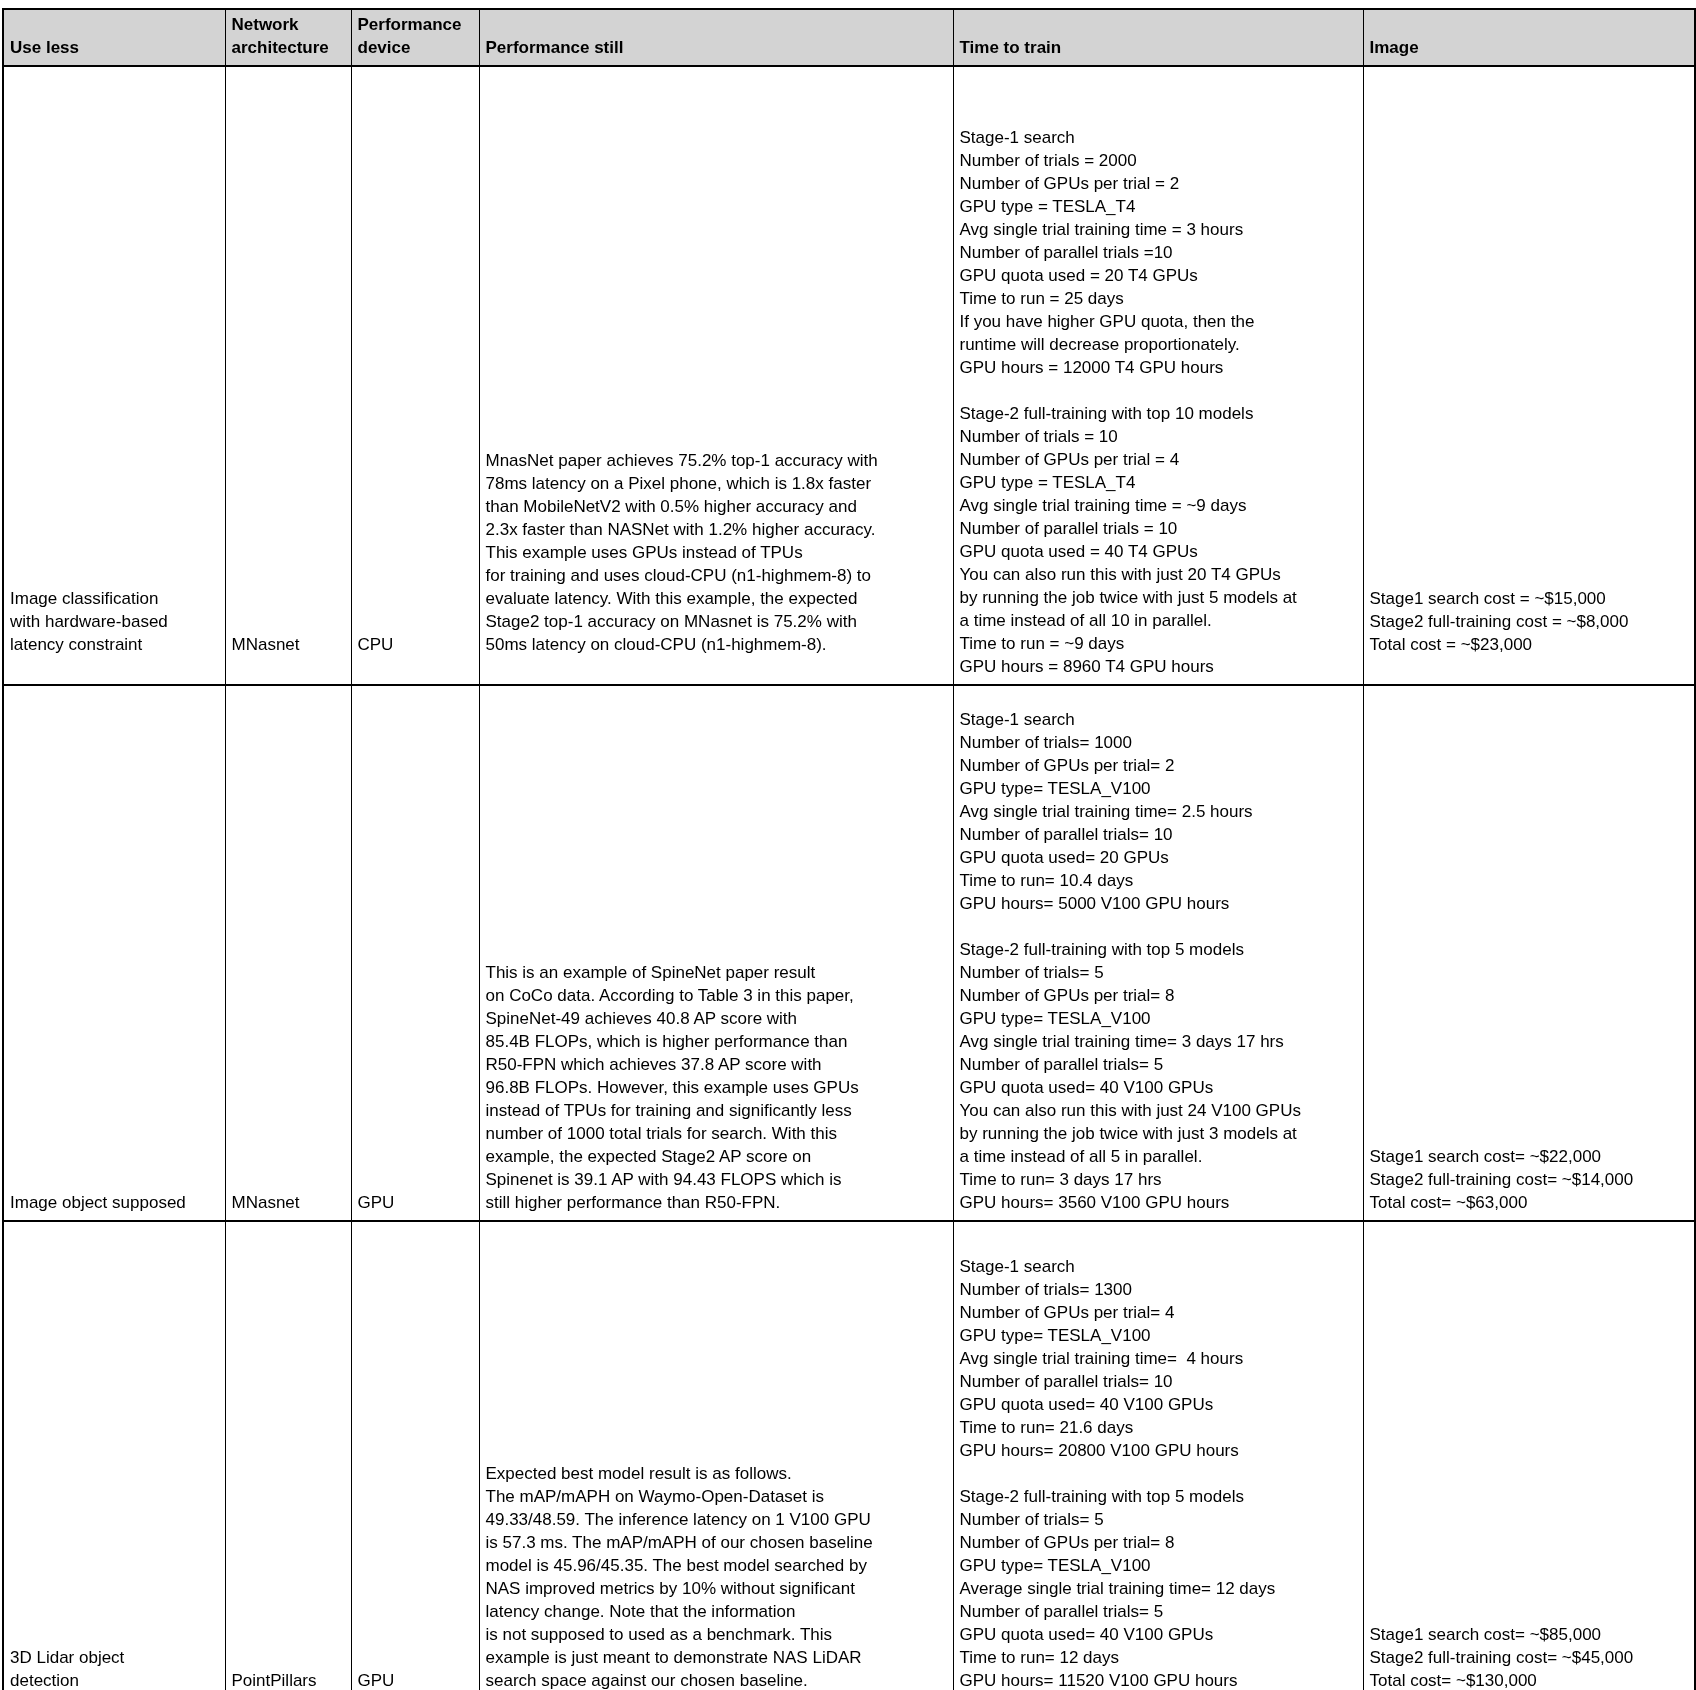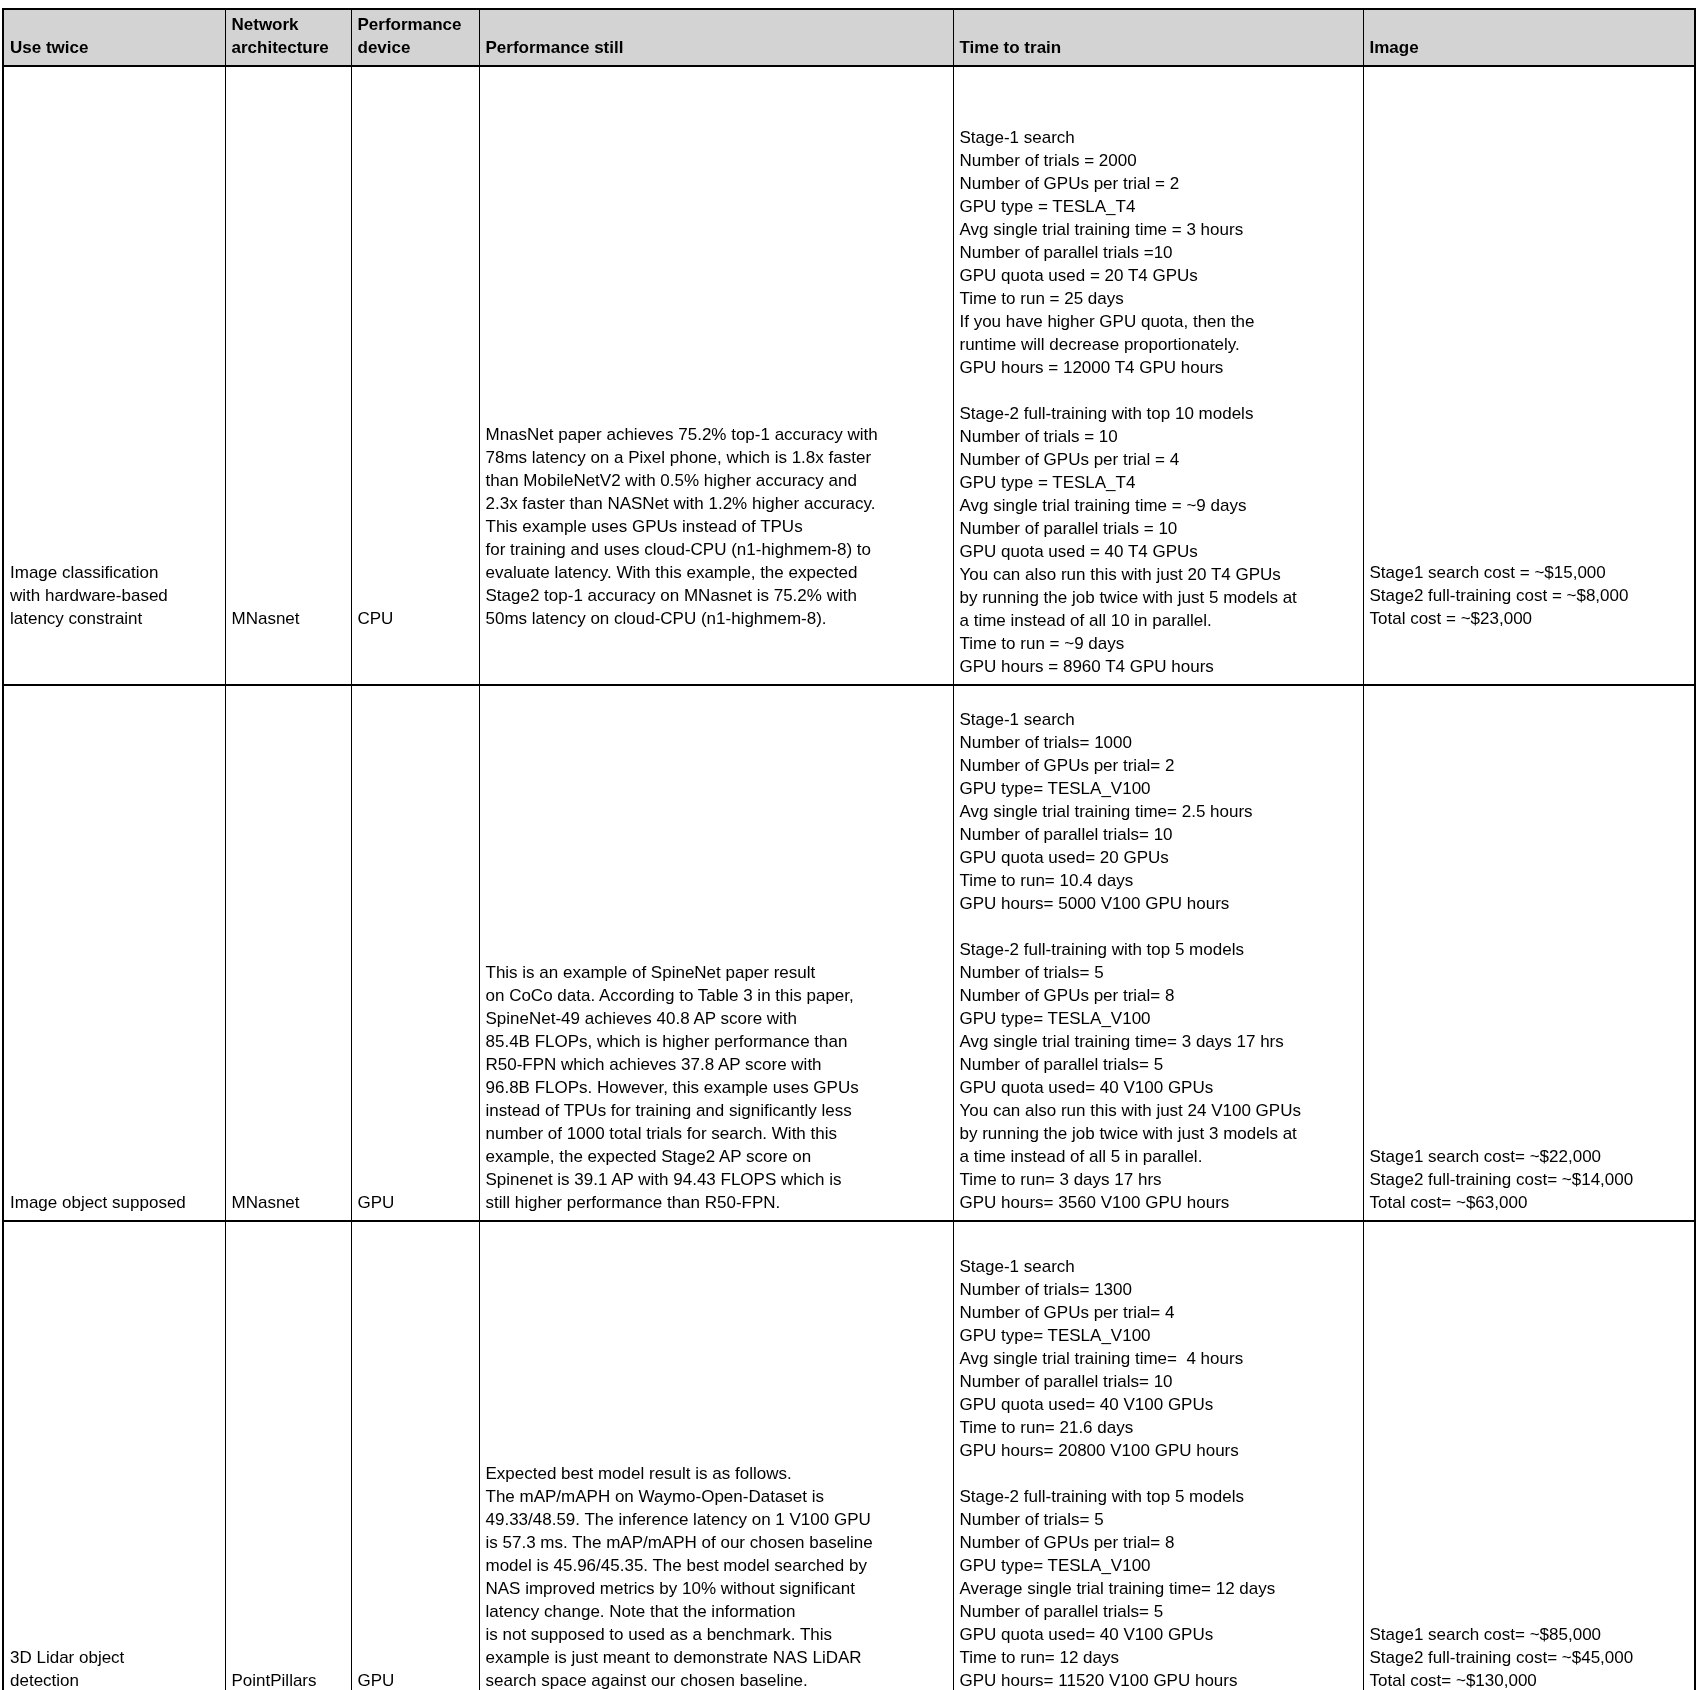--- a/index.html
+++ b/index.html
@@ -63,38 +63,38 @@
     border-left-width: 1px;
     border-right-width: 1px;
     border-bottom: none;
   }
 
   td.ttt {
     vertical-align: top;
     padding-top: 5px;
     margin-top: 9px;
   }
-  tr.r1 td { padding-bottom: 54px; }
+  tr.r1 td { padding-bottom: 28px; }
   tr.r1 td.ttt { padding-bottom: 6px; }
 </style>
 </head>
 <body>
 
 <table class="sheet">
   <colgroup>
     <col style="width:222px">
     <col style="width:126px">
     <col style="width:128px">
     <col style="width:474px">
     <col style="width:410px">
     <col style="width:332px">
   </colgroup>
   <thead>
     <tr>
-      <th>Use twice</th>
+      <th>Use less</th>
       <th class="raised">Network architecture</th>
       <th class="raised">Performance device</th>
       <th>Performance still</th>
       <th>Time to train</th>
       <th>Image</th>
     </tr>
   </thead>
   <tbody>
     <tr class="r1" style="height:619px">
       <td>Image classification

